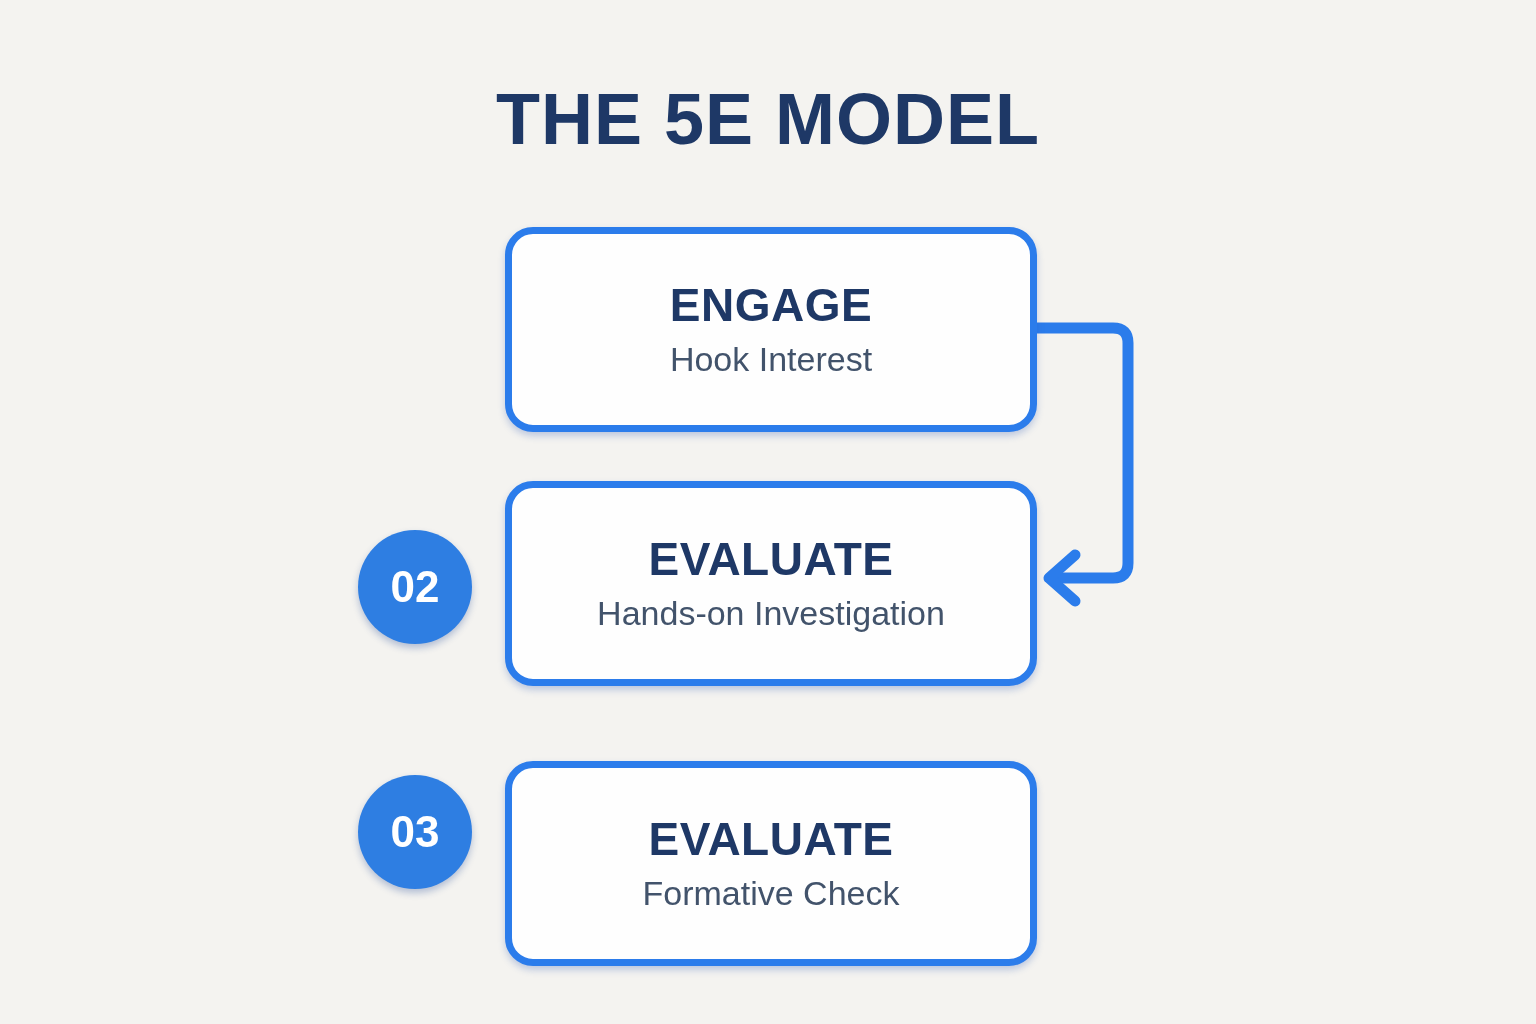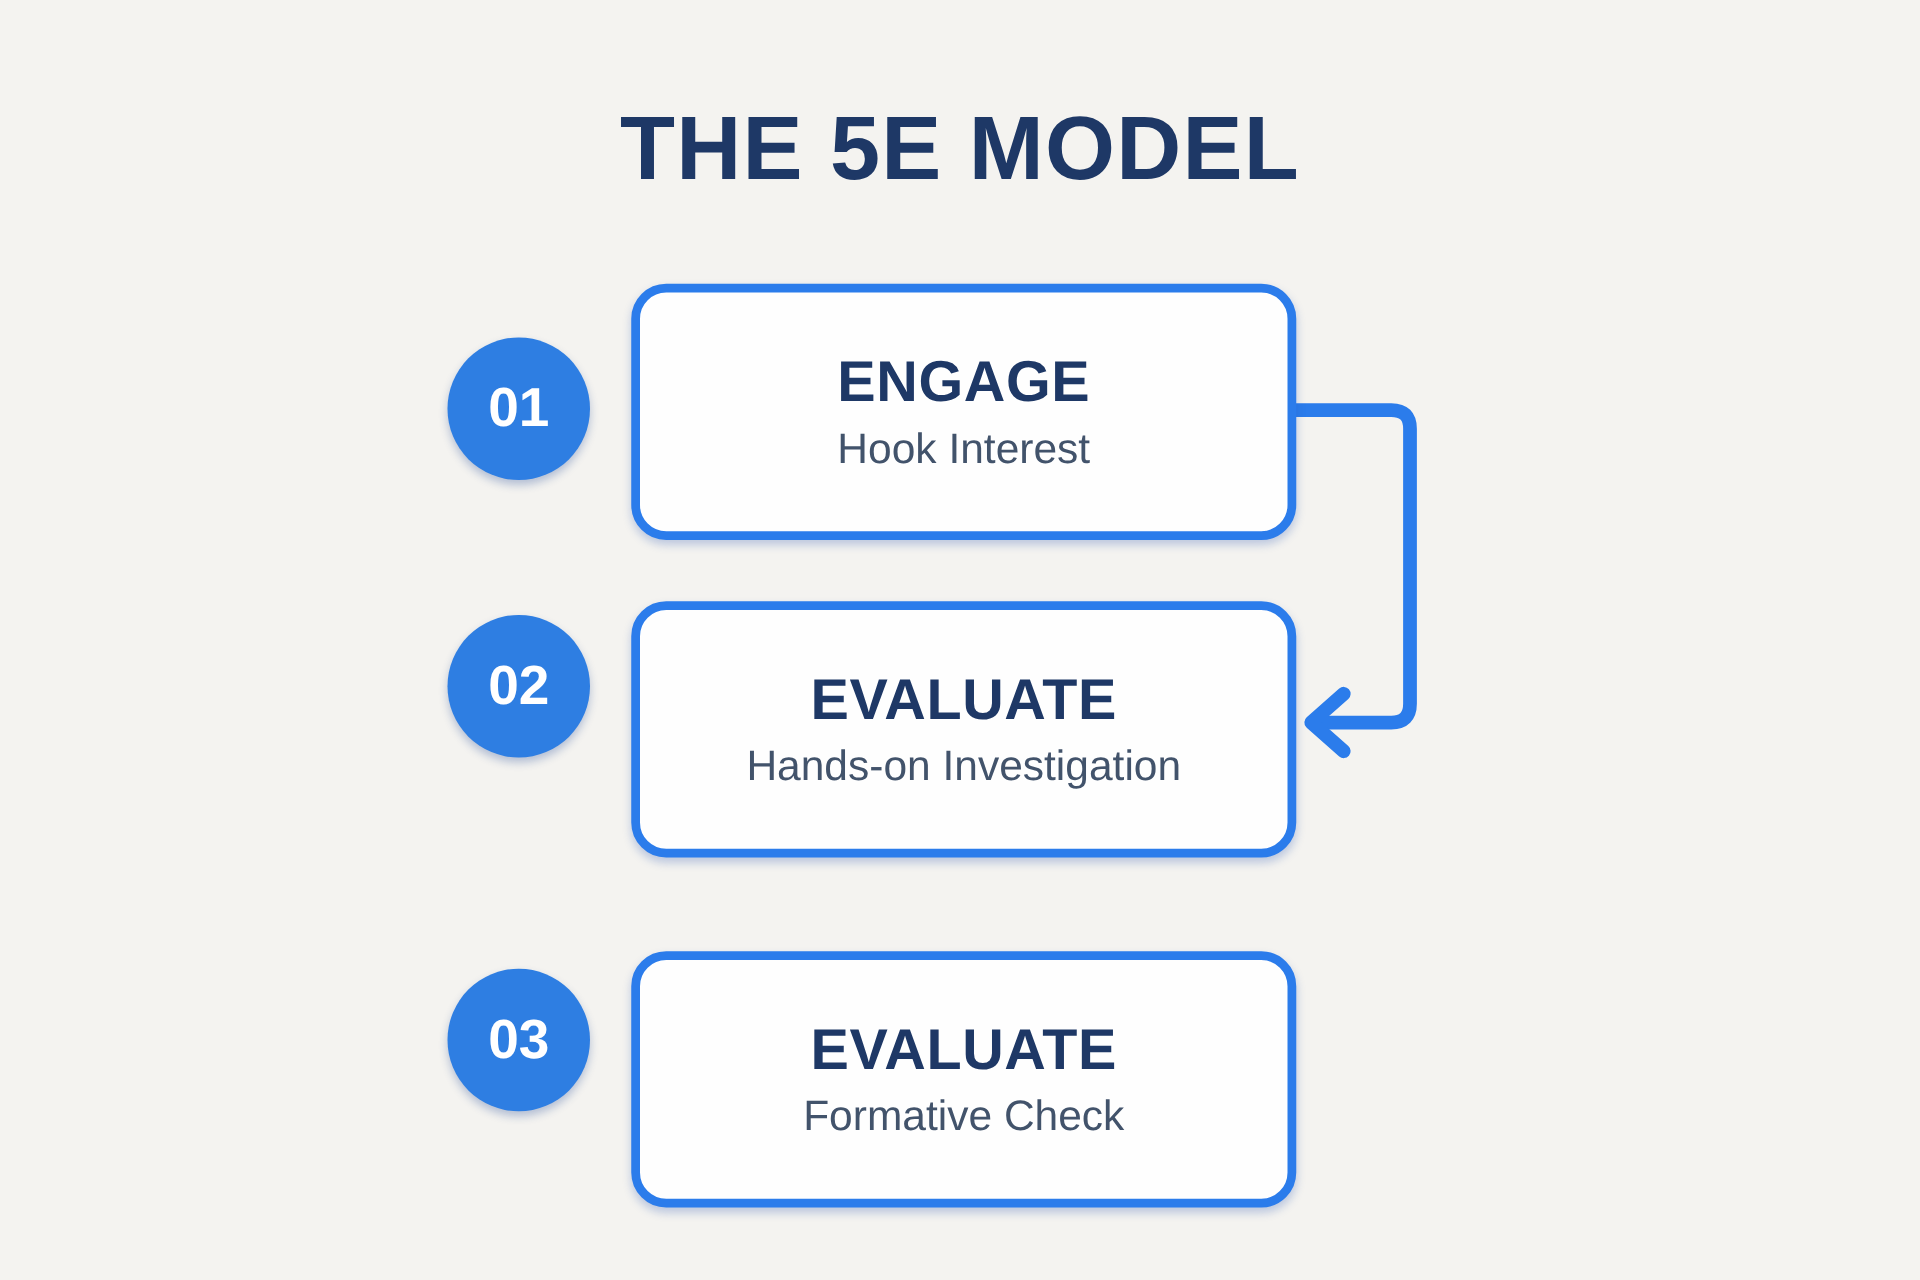--- a/index.html
+++ b/index.html
@@ -73,21 +73,21 @@
     background: var(--circle);
     box-shadow: 0 4px 7px rgba(30, 70, 150, 0.30);
     display: flex;
     align-items: center;
     justify-content: center;
     color: #ffffff;
     font-size: 44px;
     font-weight: 700;
   }
   .step-circle.c1 { top: 270px; }
-  .step-circle.c2 { top: 492px; }
+  .step-circle.c2 { top: 530px; }
   .step-circle.c3 { top: 775px; }
   .connector-svg {
     position: absolute;
     top: 0;
     left: 0;
     width: 1536px;
     height: 1024px;
     pointer-events: none;
   }
   .connector-svg path {
@@ -103,23 +103,20 @@
 
 <div class="canvas">
 
   <h1 class="title">THE 5E MODEL</h1>
 
   <svg class="connector-svg" viewBox="0 0 1536 1024" xmlns="http://www.w3.org/2000/svg" aria-hidden="true">
     <path d="M 1037 328 H 1113 Q 1128 328 1128 343 V 563 Q 1128 578 1113 578 H 1056"></path>
     <path d="M 1075 555 L 1049 578 L 1075 601"></path>
   </svg>
 
-  <div class="step-circle c1">
-    <span>01</span>
-  </div>
   <div class="step-box b1">
     <div class="step-heading">ENGAGE</div>
     <div class="step-subtitle">Hook Interest</div>
   </div>
 
   <div class="step-circle c2">
     <span>02</span>
   </div>
   <div class="step-box b2">
     <div class="step-heading">EVALUATE</div>

